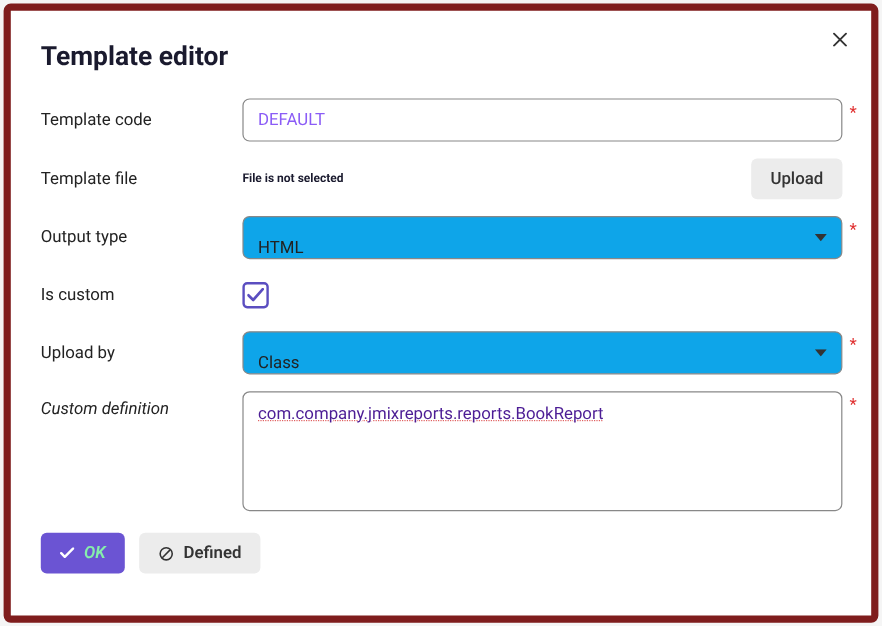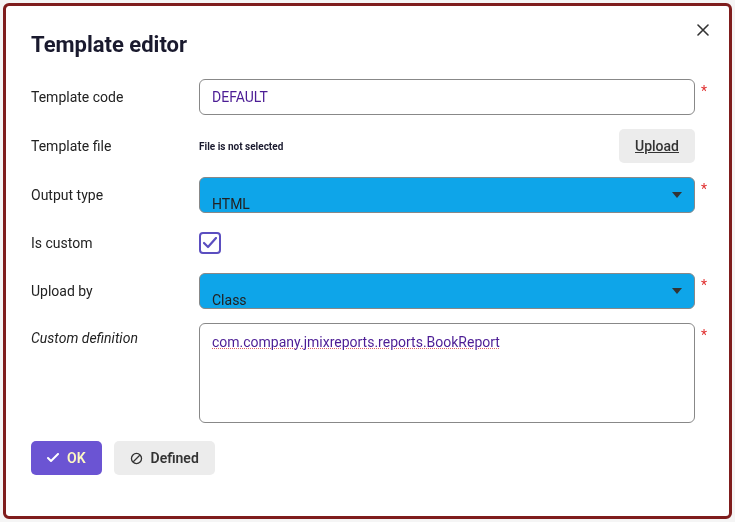--- a/index.html
+++ b/index.html
@@ -7,23 +7,23 @@
       font-family: -apple-system, BlinkMacSystemFont, "Segoe UI", Roboto, Helvetica, Arial, sans-serif;
       background: #f5f5f5;
       width: 735px;
       height: 522px;
       position: relative;
     }
     .dialog {
       position: absolute;
       top: 3px; left: 3px; right: 3px; bottom: 3px;
       background: #fff;
-      border: 3px solid #7f1d1d;
-      border-radius: 6px;
-      padding: 20px 34px 20px 25px;
+      border: 6px solid #7f1d1d;
+      border-radius: 6px;
+      padding: 20px 24px 20px 25px;
     }
     .close-btn {
       position: absolute;
       top: 14px; right: 16px;
       cursor: pointer;
       color: #333;
       font-size: 14px;
       line-height: 1;
       background: none;
       border: none;
@@ -59,21 +59,21 @@
       display: flex;
       align-items: center;
     }
     .text-input {
       width: 100%;
       height: 36px;
       border: 1px solid #888;
       border-radius: 6px;
       padding: 0 12px;
       font-size: 14px;
-      color: #4c1d95;
+      color: #8b5cf6;
       background: #fff;
       font-family: inherit;
     }
     .select-input {
       width: 100%;
       height: 36px;
       border: 1px solid #888;
       border-radius: 6px;
       padding: 0 34px 0 12px;
       font-size: 14px;
@@ -114,21 +114,20 @@
       height: 34px;
       padding: 0 16px;
       border: none;
       background: #ececec;
       color: #333;
       font-size: 14px;
       font-weight: 500;
       border-radius: 5px;
       cursor: pointer;
       font-family: inherit;
-      text-decoration: underline;
     }
     .help-icon {
       display: inline-flex;
       width: 14px; height: 14px;
       align-items: center; justify-content: center;
       color: #444;
     }
     .checkbox {
       width: 22px; height: 22px;
       border: 2px solid #5b4ec0;
@@ -169,21 +168,22 @@
       font-size: 14px;
       font-weight: 600;
       cursor: pointer;
       display: inline-flex;
       align-items: center;
       gap: 8px;
       font-family: inherit;
     }
     .btn-primary {
       background: #6b54d3;
-      color: #fef9c3;
+      color: #86efac;
+      font-style: italic;
     }
     .btn-secondary {
       background: #ececec;
       color: #333;
     }
     .btn svg { display: block; }
   </style>
 </head>
 <body>
 

